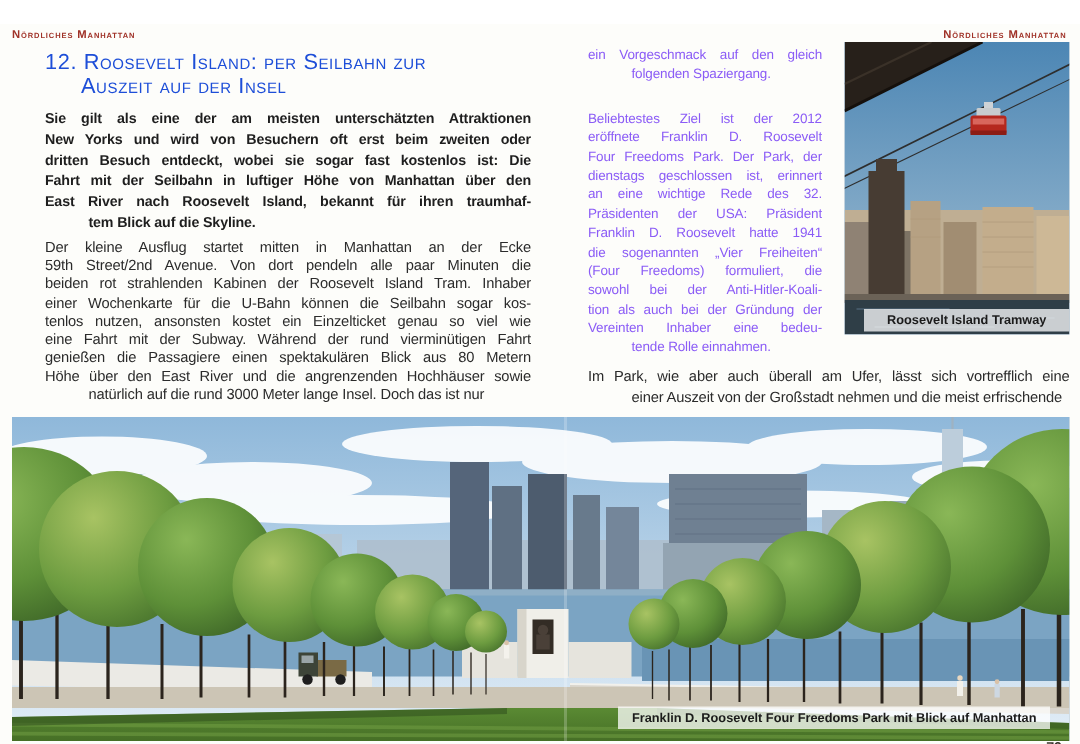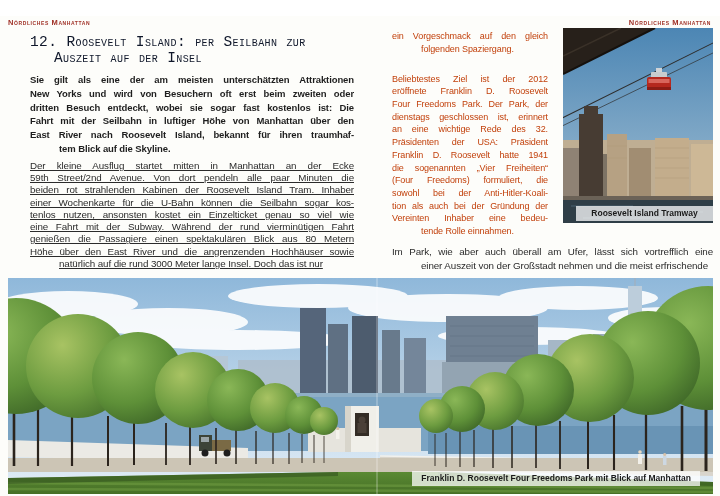--- a/index.html
+++ b/index.html
@@ -5,31 +5,31 @@
   html,body{margin:0;padding:0;background:#ffffff;}
   .page{position:relative;width:720px;height:496px;background:#fdfdfa;overflow:hidden;
         font-family:"Liberation Sans",sans-serif;margin-top:16px;}
 
   .runhead{position:absolute;top:2px;font-size:7.5px;font-weight:bold;
            font-variant:small-caps;letter-spacing:.6px;color:#a03228;}
   .runhead.left{left:8px;}
   .runhead.right{right:9px;text-align:right;}
 
   .title{position:absolute;left:30px;top:18px;font-variant:small-caps;
-         font-size:14.5px;line-height:16px;color:#0f172a;letter-spacing:.4px;font-family:Liberation Mono, monospace;}
+         font-size:14.5px;line-height:16px;color:#1d4ed8;letter-spacing:.4px;}
   .title .l2{padding-left:24px;}
 
   .tline{text-align:justify;text-align-last:justify;overflow:hidden;}
   .tline.last{text-align-last:left;padding-left:29px;}
 
   .col-left{position:absolute;left:30px;top:57px;width:324px;}
   .intro{font-weight:bold;font-size:9.5px;line-height:13.8px;color:#1e1e1e;letter-spacing:-.1px;}
-  .body1{margin-top:4px;font-size:9.8px;line-height:12.25px;color:#2b2b2b;letter-spacing:-.1px;text-decoration:underline;}
-
-  .col-right{position:absolute;left:392px;top:14px;width:156px;color:#c2410c;}
+  .body1{margin-top:4px;font-size:9.8px;line-height:12.25px;color:#2b2b2b;letter-spacing:-.1px;}
+
+  .col-right{position:absolute;left:392px;top:14px;width:156px;color:#8b5cf6;}
   .col-right .p1{font-size:9px;line-height:12.8px;letter-spacing:-.1px;}
   .col-right .p2{margin-top:17px;font-size:9px;line-height:12.7px;letter-spacing:-.1px;}
 
   .fullpara{position:absolute;left:392px;top:229px;width:321px;
             font-size:9.8px;line-height:13.5px;color:#2b2b2b;letter-spacing:-.1px;}
 
   .photo{position:absolute;overflow:hidden;background:#9db8cc;}
   #tram{left:563px;top:12px;width:150px;height:195px;}
   #park{left:8px;top:262px;width:705px;height:216px;}
   .photo svg{display:block;}

